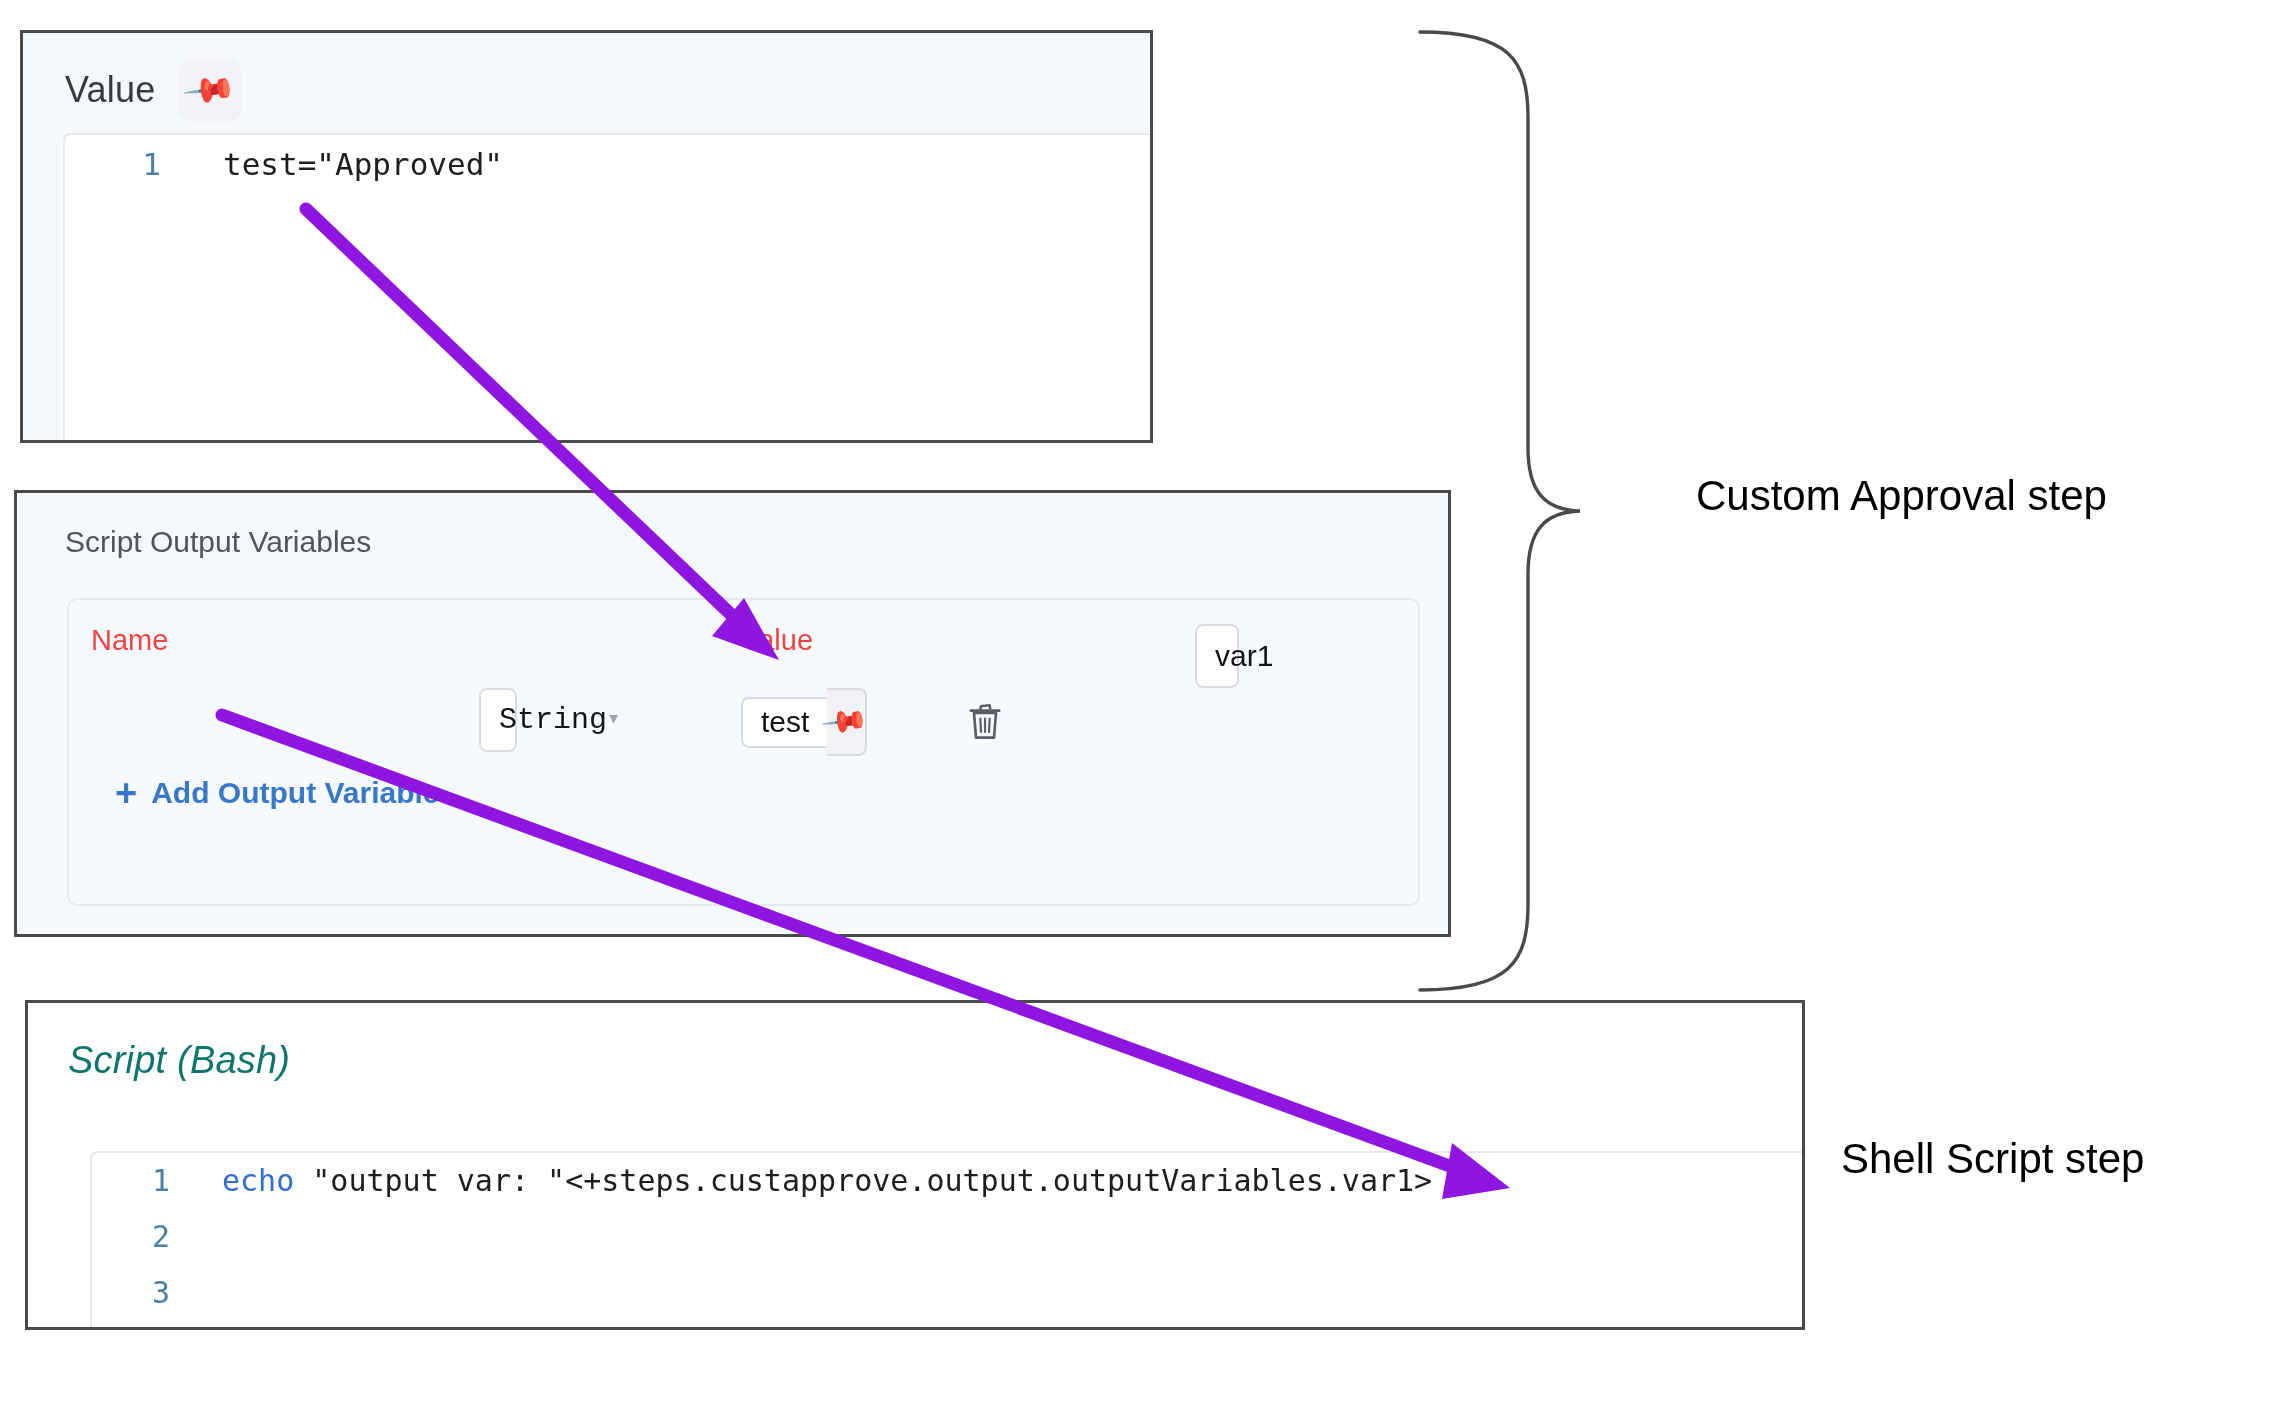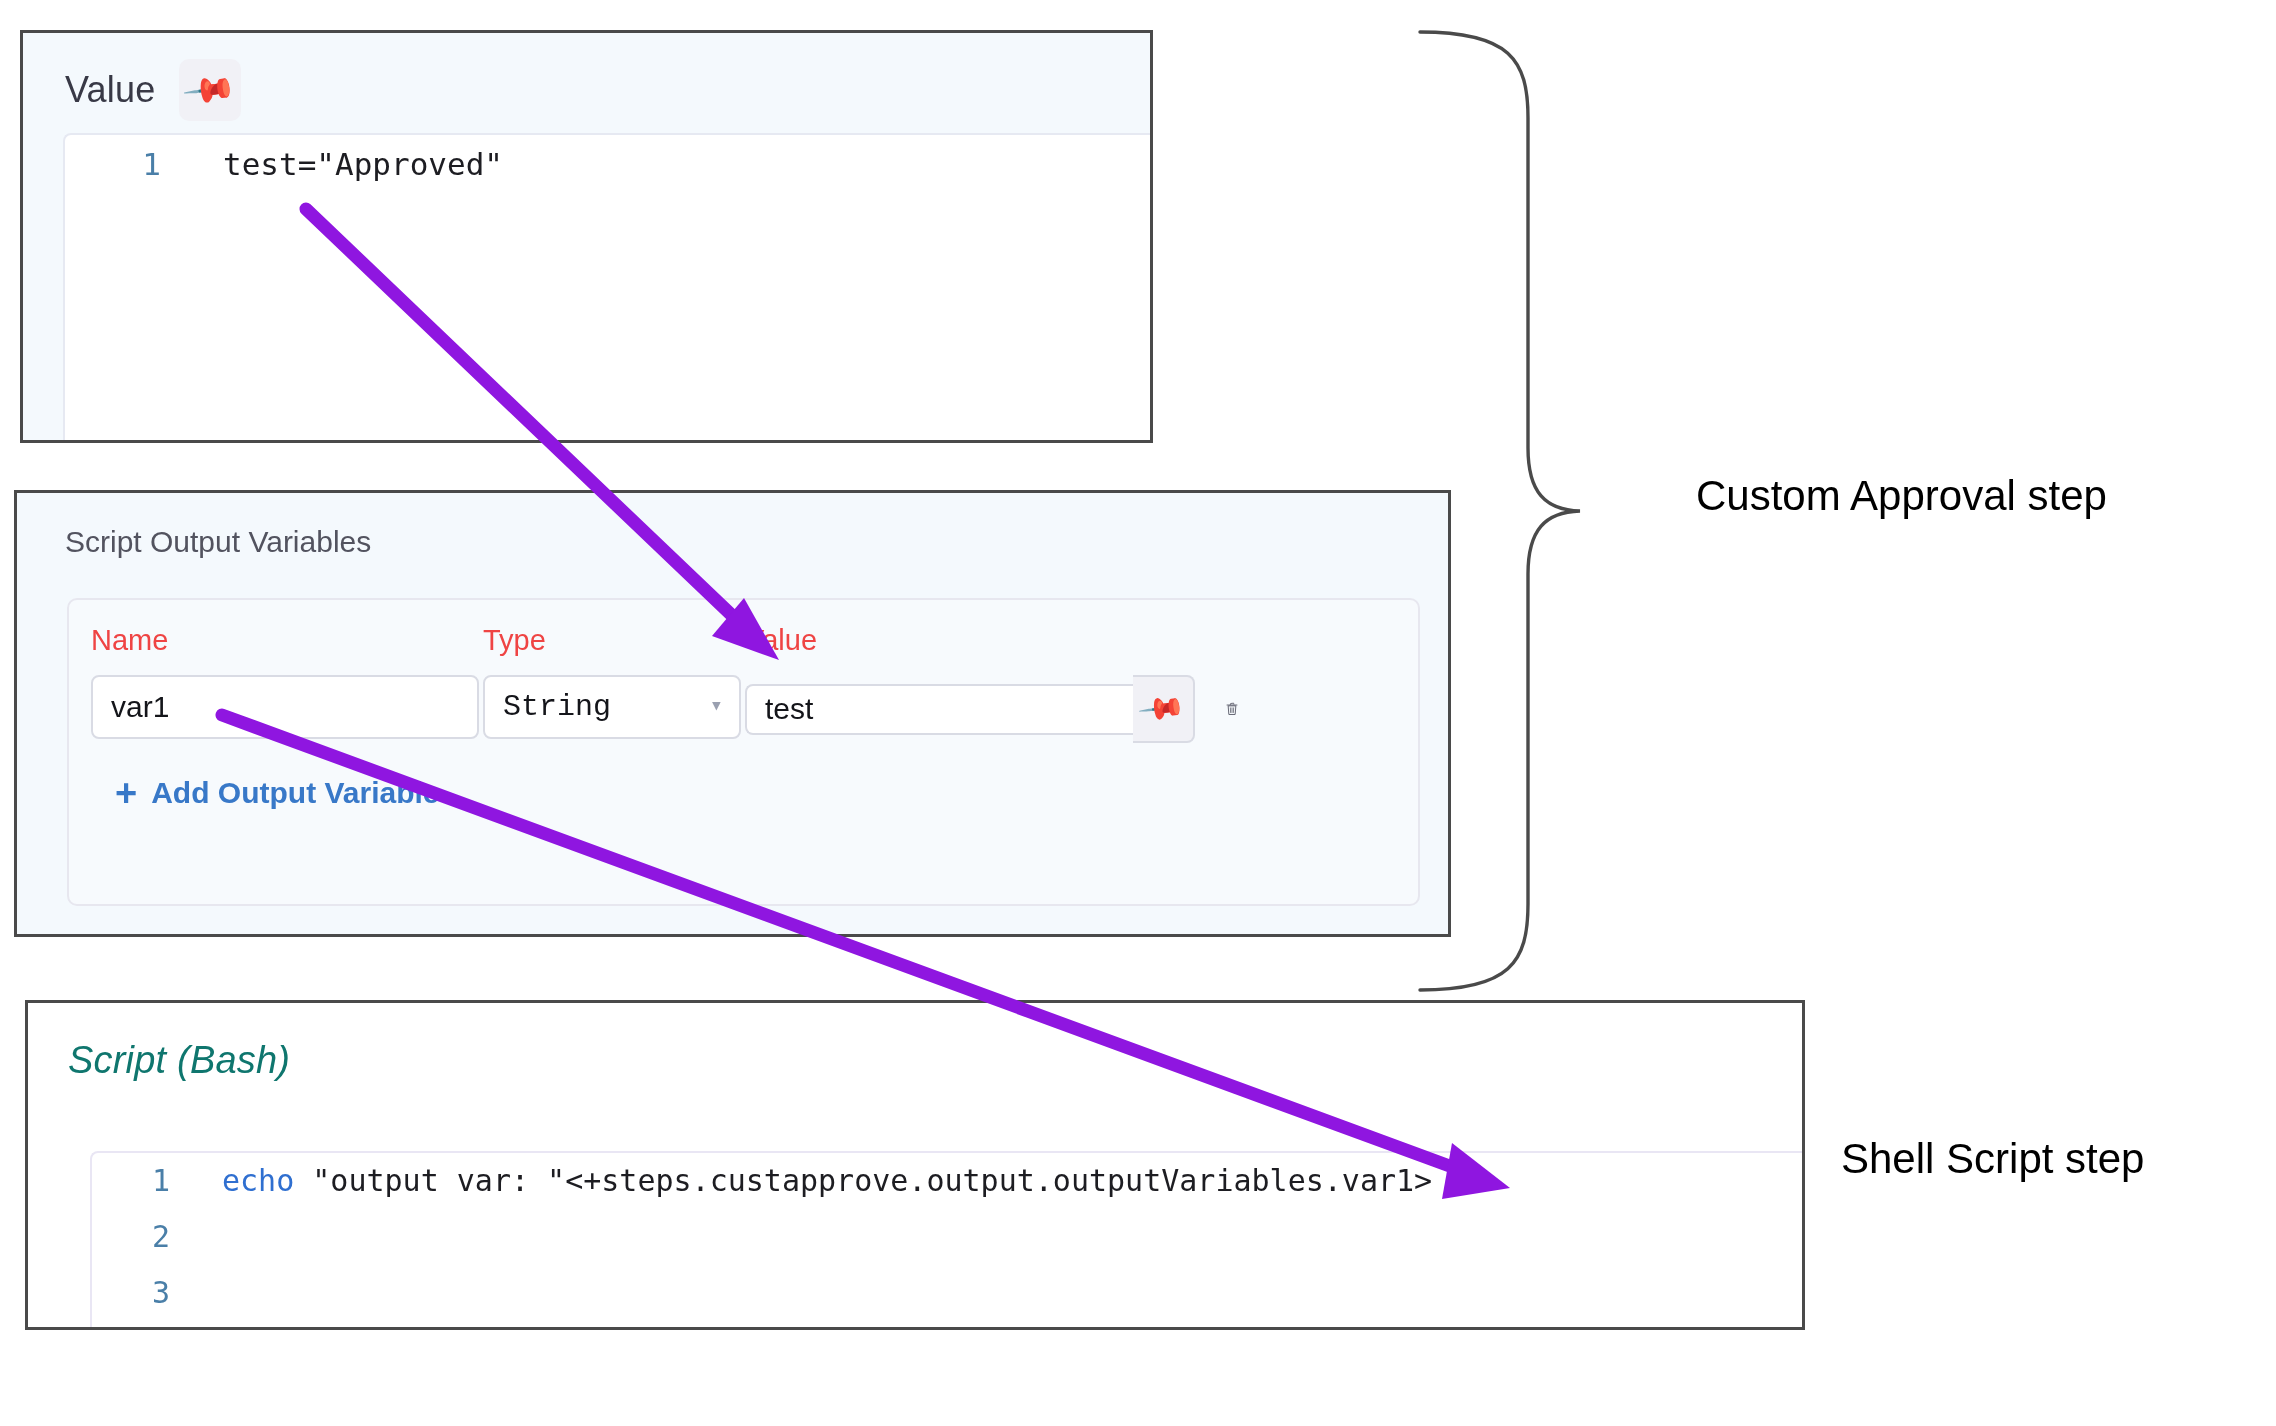--- a/index.html
+++ b/index.html
@@ -149,21 +149,20 @@
   </div>
 </div>
 
 <div class="panel" id="panel-outputvars">
   <div class="sov-title">Script Output Variables</div>
 
   <div class="sov-card">
     <div class="sov-grid">
       <div class="col-head">Name</div>
       <div></div>
-      <div class="col-head">Type</div>
       <div></div>
       <div class="col-head">Value</div>
       <div></div>
 
       <div class="inp">var1</div>
       <div></div>
       <div class="sel">
         <span>String</span>
         <span class="chev">▾</span>
       </div>

